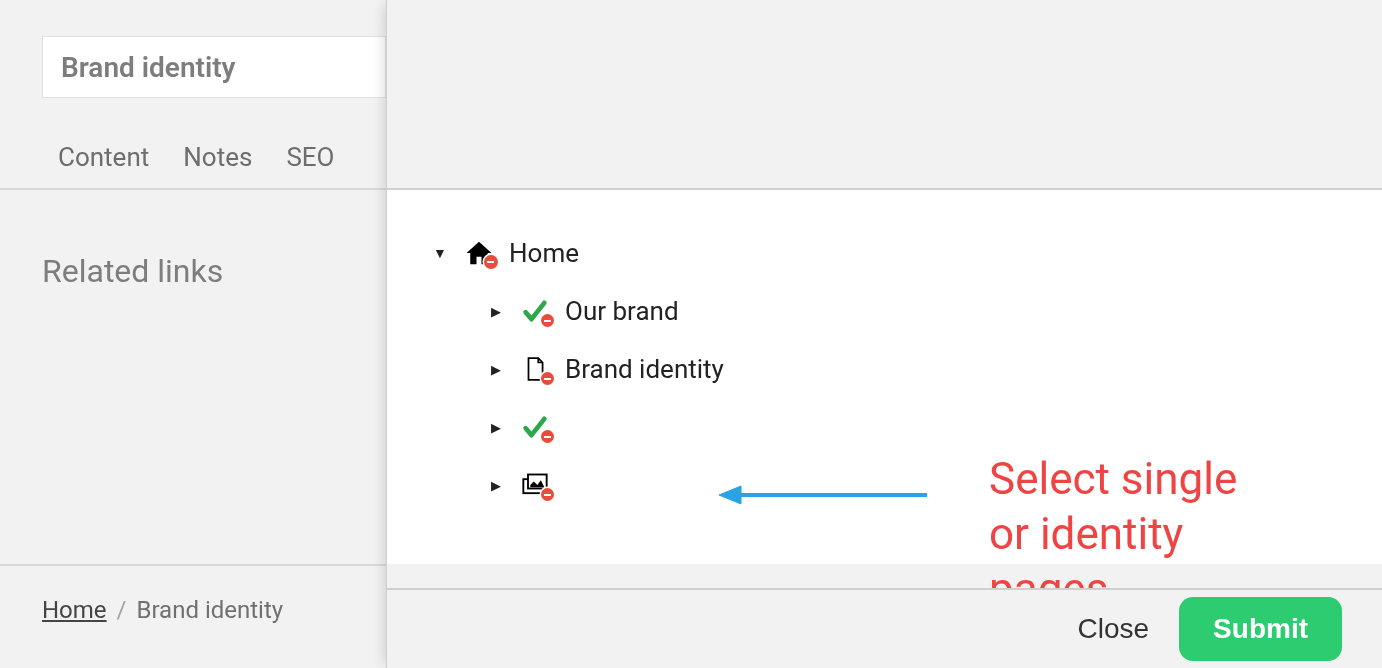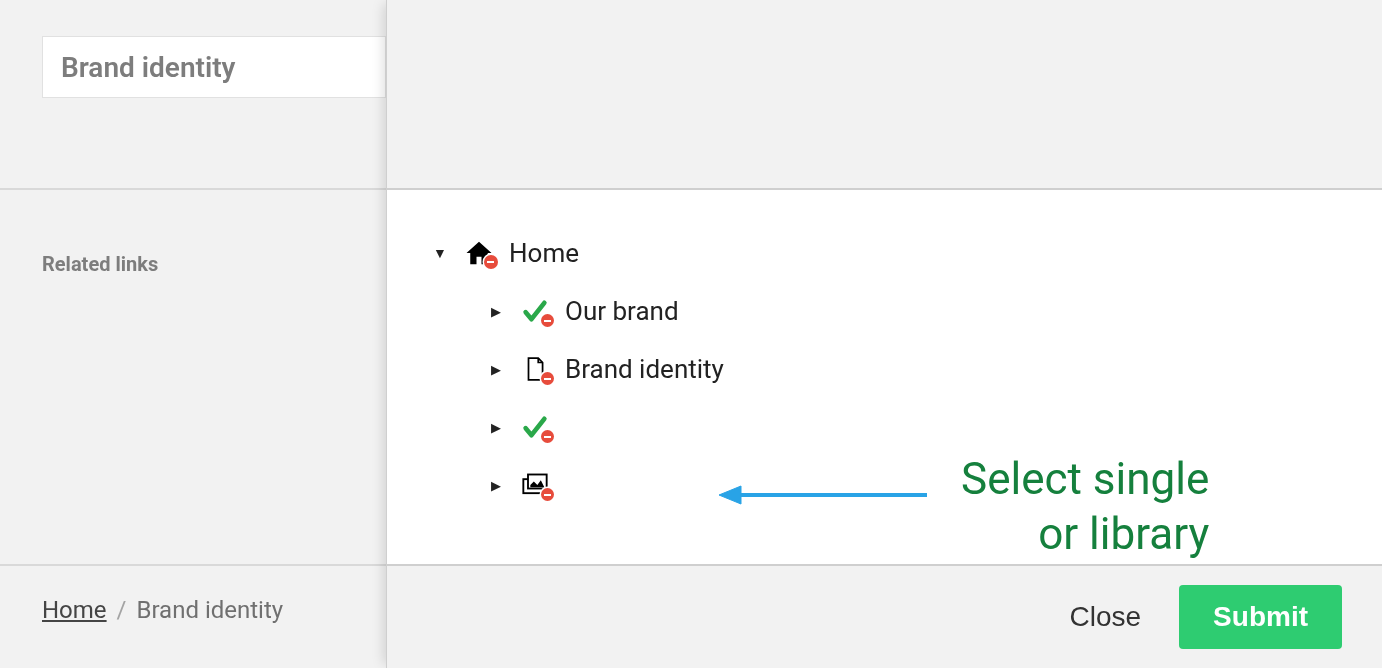--- a/index.html
+++ b/index.html
@@ -11,68 +11,73 @@
   }
   
   .left-panel { position:absolute; left:0; top:0; width:386px; height:668px; background:#f2f2f2; }
   .title-card {
     position:absolute; left:42px; top:36px; width:344px; height:62px;
     background:#fff; border:1px solid #e1e1e1;
   }
   .title-card span { display:block; padding:14px 18px; font-size:28px; font-weight:600; color:#7d7d7d; }
   .left-tabs { position:absolute; left:58px; top:142px; display:flex; gap:34px; font-size:26px; color:#6d6d6d; }
   .tab-divider { position:absolute; left:0; top:188px; width:386px; border-top:2px solid #d9d9d9; }
-  .section-heading { position:absolute; left:42px; top:252px; font-size:20px; font-weight:700; color:#7d7d7d; }
+  .section-heading { position:absolute; left:42px; top:252px; font-size:32px; font-weight:400; color:#7d7d7d; }
   .bottom-divider { position:absolute; left:0; top:564px; width:386px; border-top:2px solid #d9d9d9; }
   .breadcrumb { position:absolute; left:42px; top:596px; font-size:24px; color:#707070; }
   .breadcrumb .home { text-decoration:underline; color:#454545; }
   .breadcrumb .sep { margin:0 10px; color:#a4a4a4; }
 
   
   .modal {
     position:absolute; left:386px; top:0; width:996px; height:668px;
     background:#f2f2f2;
     border-left:1px solid #cfcfcf;
     box-shadow:-6px 0 12px -4px rgba(0,0,0,0.15);
   }
   .modal-header { height:190px; border-bottom:2px solid #cfcfcf; }
   .modal-body   { position:absolute; left:0; top:190px; right:0; bottom:104px; background:#fff; }
-  .modal-footer { position:absolute; left:0; right:0; bottom:0; height:104px; border-top:2px solid #cfcfcf; background:#f2f2f2; display:flex; justify-content:flex-end; align-items:center; padding-right:40px; gap:32px; }
+  .modal-footer { position:absolute; left:0; right:0; bottom:0; height:80px; border-top:2px solid #cfcfcf; background:#f2f2f2; display:flex; justify-content:flex-end; align-items:center; padding-right:40px; gap:24px; }
 
   
   .tree { position:absolute; left:44px; top:34px; font-size:26px; color:#222; }
   .tree-row { display:flex; align-items:center; height:58px; gap:12px; cursor:pointer; }
   .tree-row.root  { padding-left:0; }
   .tree-row.child { padding-left:56px; }
   .caret { width:18px; display:flex; justify-content:center; font-size:16px; color:#222; }
   .caret.down::before { content:"▼"; font-size:14px; }
   .caret.right::before { content:"▶"; font-size:13px; }
   .ico { width:36px; height:30px; display:flex; align-items:center; justify-content:center; position:relative; }
   .dot-red { position:absolute; width:13px; height:13px; border-radius:50%; background:#e74c3c; bottom:-1px; right:-1px; box-shadow:0 0 0 1.5px #fff; }
   .dot-red::before { content:""; position:absolute; left:3px; top:5.5px; width:7px; height:2px; background:#fff; }
   .dot-red.lg { width:14px; height:14px; }
   .tree-label { white-space:nowrap; }
 
   
-  .annotation { position:absolute; left:544px; top:262px; color:#15803d; font-size:44px; line-height:1.25;text-align:right; }
+  .annotation { position:absolute; left:572px; top:262px; color:#ef4444; font-size:44px; line-height:1.25; }
   .annotation-text { margin-left:30px; font-weight:400; }
   .arrow { position:absolute; stroke:#29a3e6; fill:#29a3e6; }
   .arrow1 { left:330px; top:290px; width:212px; height:30px; }
   .arrow2 { left:444px; top:434px; width:98px; height:30px; }
 
   
   .btn-close { font-size:28px; color:#333; background:none; border:none; cursor:pointer; padding:8px 6px; }
-  .btn-submit { font-size:28px; color:#fff; background:#2ecc71; border:none; border-radius:4px; padding:16px 34px; font-weight:600; cursor:pointer; }
+  .btn-submit { font-size:28px; color:#fff; background:#2ecc71; border:none; border-radius:14px; padding:16px 34px; font-weight:600; cursor:pointer; }
 </style>
 </head>
 <body>
 
 <div class="left-panel">
   <div class="title-card">
     <span>Brand identity</span>
+  </div>
+  <div class="left-tabs">
+    <span>Content</span>
+    <span>Notes</span>
+    <span>SEO</span>
   </div>
   <div class="tab-divider"></div>
   <div class="section-heading">Related links</div>
   <div class="bottom-divider"></div>
   <div class="breadcrumb">
     <span class="home">Home</span><span class="sep">/</span><span>Brand identity</span>
   </div>
 </div>
 
 <div class="modal">
@@ -140,21 +145,21 @@
       <line x1="20" y1="15" x2="210" y2="15" stroke-width="4"></line>
       <polygon points="2,15 24,6 24,24"></polygon>
     </svg>
     <svg class="arrow arrow2" viewBox="0 0 98 30">
       <line x1="20" y1="15" x2="96" y2="15" stroke-width="4"></line>
       <polygon points="2,15 24,6 24,24"></polygon>
     </svg>
 
     <div class="annotation">
       <div class="annotation-text">Select single</div>
-      <div class="annotation-text">or library</div>
+      <div class="annotation-text">or identity</div>
       <div class="annotation-text">pages</div>
     </div>
   </div>
 
   <div class="modal-footer">
     <button class="btn-close">Close</button>
     <button class="btn-submit">Submit</button>
   </div>
 </div>
 

